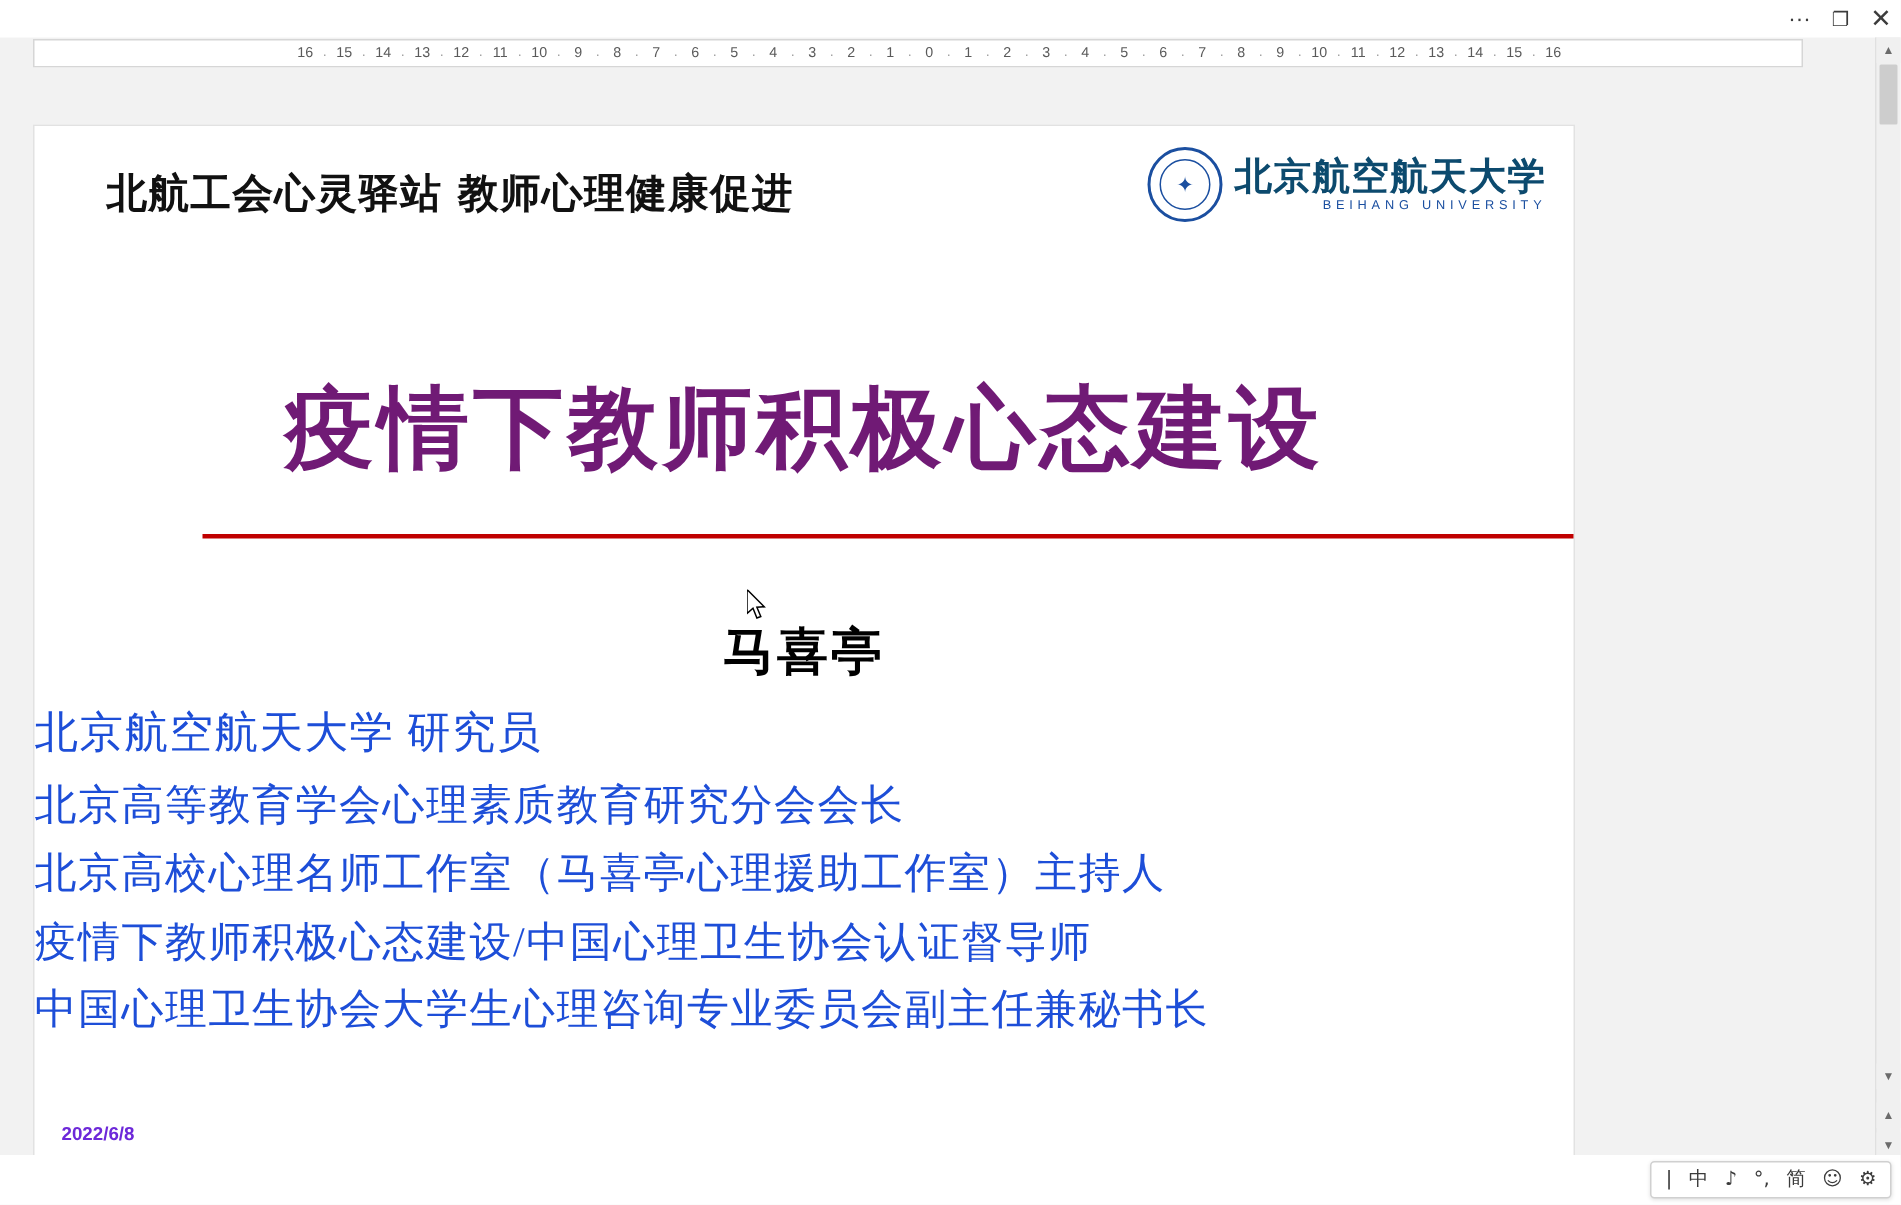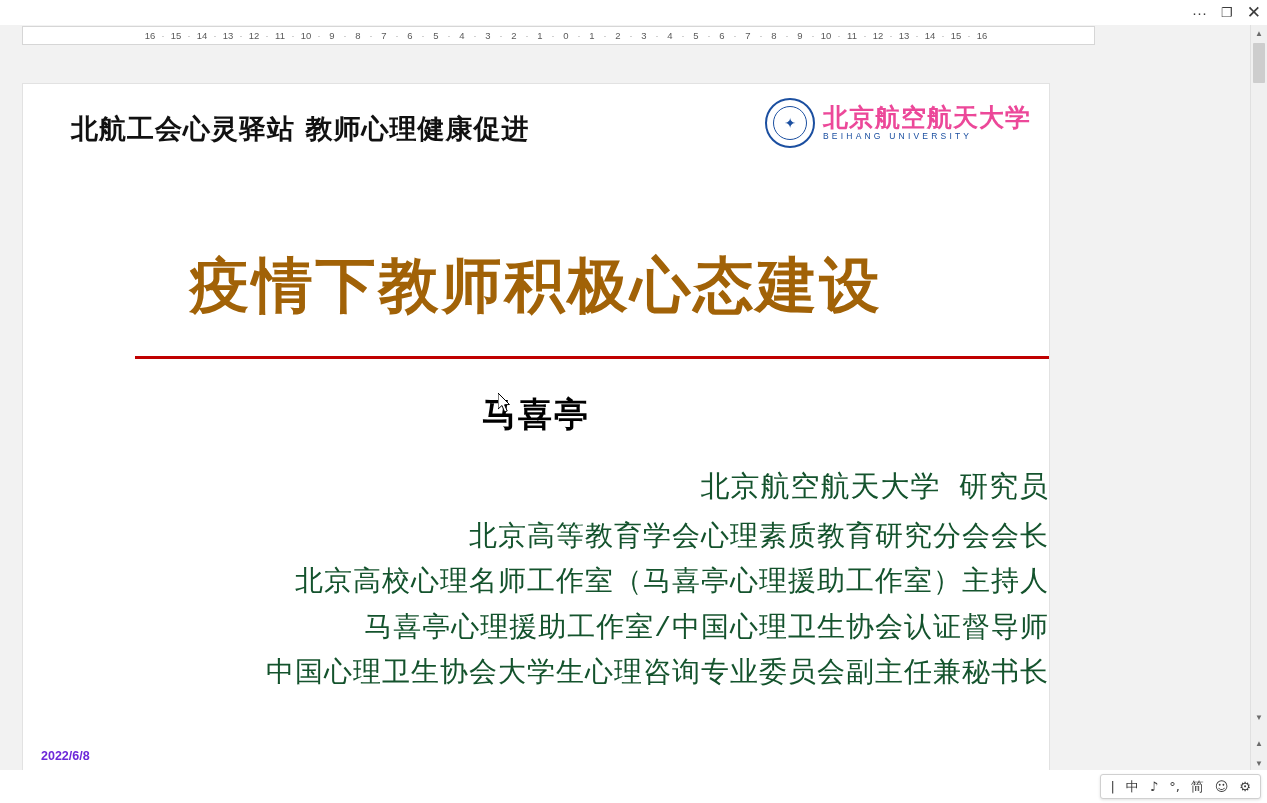--- a/index.html
+++ b/index.html
@@ -44,21 +44,21 @@
     cursor: default;
     user-select: none;
   }
   .tb-btn.restore { font-size: 13px; }
   .tb-btn.close { font-size: 17px; }
 
   
   .ruler {
     position: absolute;
     left: 22px; top: 26px;
-    width: 1073px; height: 19px;
+    width: 1180px; height: 19px;
     background: #ffffff;
     border: 1px solid #d6d6d6;
     box-sizing: border-box;
     overflow: hidden;
     font-size: 9px;
     color: #5a5a5a;
     letter-spacing: 0;
     white-space: nowrap;
     display: flex;
     align-items: center;
@@ -133,72 +133,72 @@
     position: absolute;
     left: 50%; top: 50%;
     transform: translate(-50%,-50%);
     font-size: 14px;
     color: #1b4fa0;
     line-height: 1;
   }
   .logo-text-cn {
     font-size: 25px;
     font-weight: bold;
-    color: #ec4899;
+    color: #0c4a6e;
     letter-spacing: 1px;
     line-height: 1.05;
     font-family: "DejaVu Sans", sans-serif;
   }
   .logo-text-en {
     font-size: 8.5px;
     color: #1b4fa0;
     letter-spacing: 3.2px;
-    text-align: left;
+    text-align: right;
     font-family: "Liberation Sans", sans-serif;
   }
 
   .slide-title {
     position: absolute;
     left: 0; right: 0;
     top: 162px;
     text-align: center;
     font-size: 60px;
     font-weight: bold;
-    color: #a16207;
+    color: #701a75;
     letter-spacing: 3px;
     font-family: "DejaVu Sans", sans-serif;
   }
   .title-rule {
     position: absolute;
     left: 112px;
     top: 272px;
     width: 980px;
     height: 3px;
     background: #c00000;
   }
 
   .author-name {
     position: absolute;
     left: 0; right: 0;
-    top: 308px;
+    top: 328px;
     text-align: center;
     font-size: 34px;
     font-weight: bold;
     color: #000000;
     letter-spacing: 2px;
     font-family: "DejaVu Sans", sans-serif;
   }
 
   .affiliations {
     position: absolute;
     left: 0; right: 0;
     top: 382px;
-    text-align: right;
-    color: #14532d;
-    font-family: Liberation Mono, monospace;
+    text-align: left;
+    color: #1d4ed8;
+    font-family: Liberation Serif, serif;
   }
   .aff-line {
     font-size: 28px;
     line-height: 1.62;
     letter-spacing: 1px;
     white-space: nowrap;
   }
   .aff-line.first {
     font-size: 29px;
     margin-bottom: 2px;
@@ -381,21 +381,21 @@
 
       <div class="slide-title">疫情下教师积极心态建设</div>
       <div class="title-rule"></div>
 
       <div class="author-name">马喜亭</div>
 
       <div class="affiliations">
         <div class="aff-line first">北京航空航天大学  研究员</div>
         <div class="aff-line">北京高等教育学会心理素质教育研究分会会长</div>
         <div class="aff-line">北京高校心理名师工作室（马喜亭心理援助工作室）主持人</div>
-        <div class="aff-line">马喜亭心理援助工作室/中国心理卫生协会认证督导师</div>
+        <div class="aff-line">疫情下教师积极心态建设/中国心理卫生协会认证督导师</div>
         <div class="aff-line">中国心理卫生协会大学生心理咨询专业委员会副主任兼秘书长</div>
       </div>
 
       <div class="slide-date">2022/6/8</div>
     </div>
 
     <svg class="cursor" viewBox="0 0 14 21">
       <polygon points="0,0 0,16 4,12.5 6.6,19 9.2,18 6.6,11.8 11.5,11.5" fill="#ffffff" stroke="#000000" stroke-width="1"></polygon>
     </svg>
   </div>

